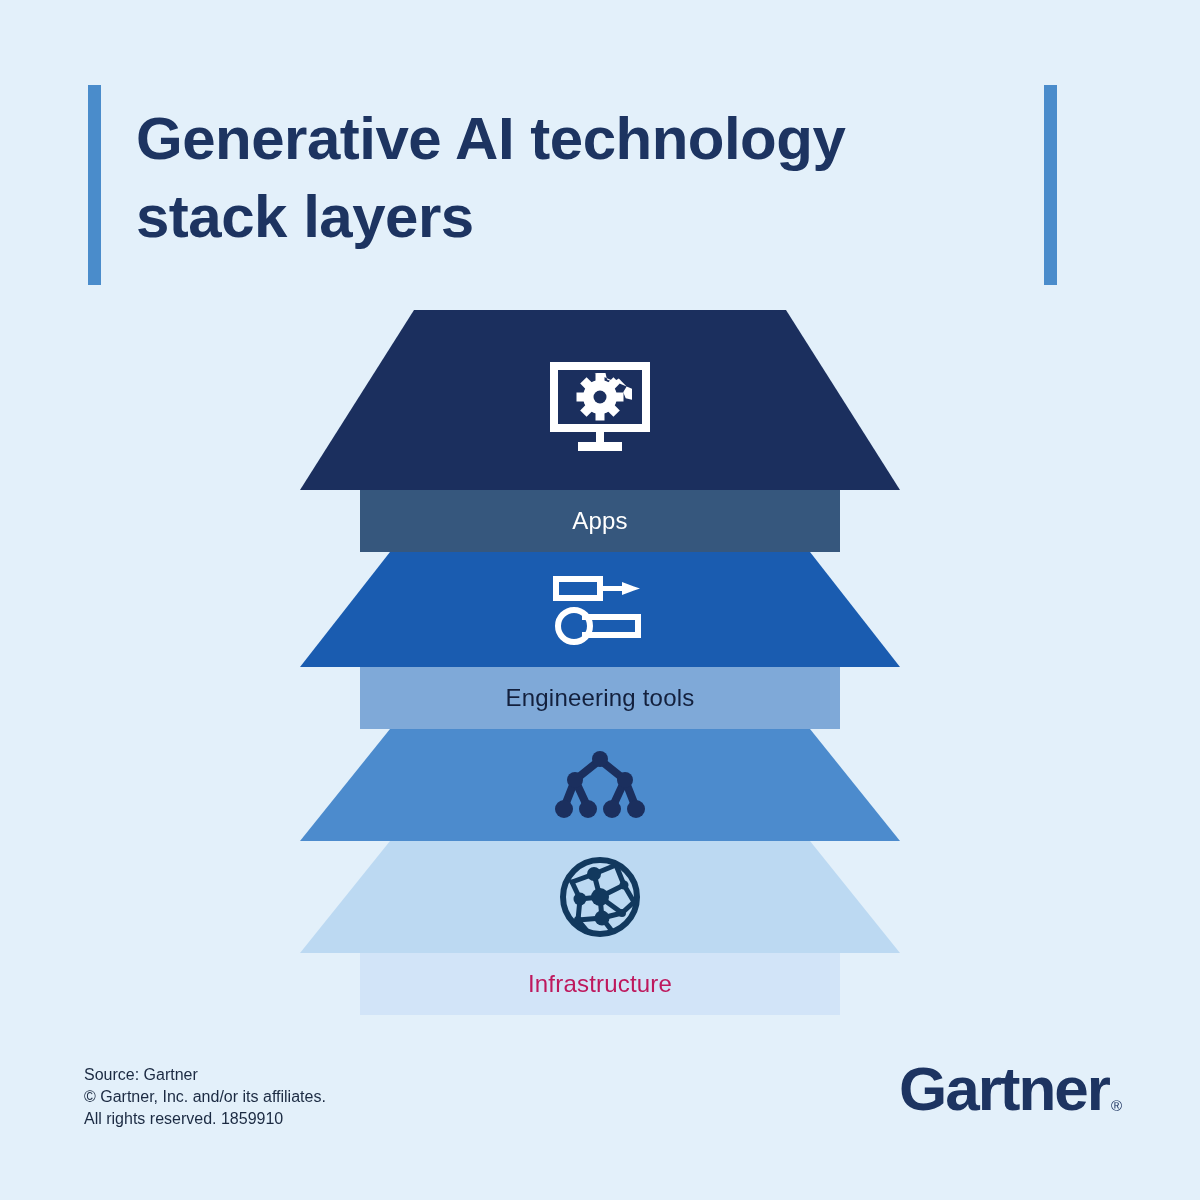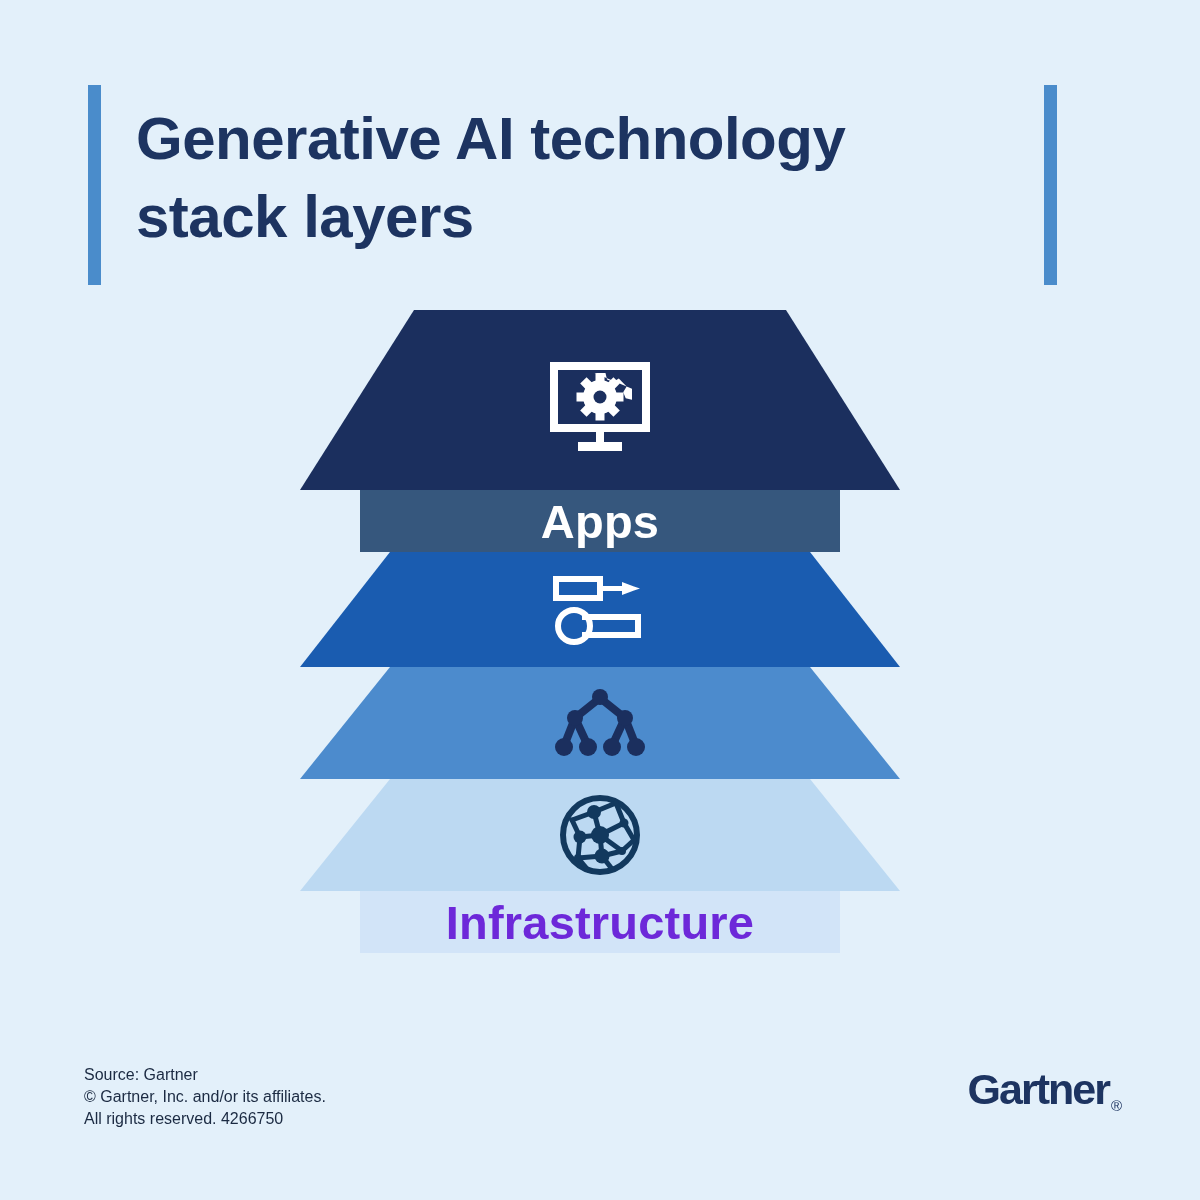--- a/index.html
+++ b/index.html
@@ -82,22 +82,22 @@
   }
   .layer-band {
     position: relative;
     width: 480px;
     margin: 0 auto;
     display: flex;
     align-items: center;
     justify-content: center;
   }
   .layer-label {
-    font-size: 47px;
-    font-weight: 700;
+    font-size: 24px;
+    font-weight: 400;
     letter-spacing: 0.2px;
   }
 
   
   .layer.apps        .layer-top  { height: 180px; }
   .layer.apps        .layer-band { height: 62px; }
   .layer.tools       .layer-top  { height: 115px; }
   .layer.tools       .layer-band { height: 62px; }
   .layer.models      .layer-top  { height: 112px; }
   .layer.models      .layer-band { height: 62px; }
@@ -120,21 +120,21 @@
     white-space: pre-line;
   }
   #gartner-logo {
     position: absolute;
     right: 78px;
     top: 1058px;
     display: flex;
     align-items: flex-end;
   }
   #gartner-wordmark {
-    font-size: 43px;
+    font-size: 62px;
     font-weight: bold;
     color: #1d3461;
     letter-spacing: -2px;
     line-height: 62px;
   }
   #gartner-reg {
     font-size: 15px;
     color: #1d3461;
     margin-left: 2px;
     margin-bottom: 6px;
@@ -199,20 +199,23 @@
 
         <rect x="4" y="6" width="44" height="19" fill="none" stroke="#ffffff" stroke-width="6"></rect>
         <rect x="48" y="13" width="22" height="5" fill="#ffffff"></rect>
         <path d="M 70,9 L 82,13.5 L 88,15.5 L 82,17.5 L 70,22 Z" fill="#ffffff"></path>
 
         <circle cx="22" cy="53" r="16" fill="none" stroke="#ffffff" stroke-width="6"></circle>
         <rect x="14" y="47" width="16" height="12" fill="#1a5cb0"></rect>
         <path d="M 30,44 L 86,44 L 86,62 L 30,62" fill="none" stroke="#ffffff" stroke-width="6"></path>
       </svg>
     </div>
+    <div class="layer-band" style="background:#7fa9d8">
+      <span class="layer-label" style="color:#13203d">Engineering tools</span>
+    </div>
   </div>
 
   <div class="layer models">
     <div class="layer-top">
       <svg class="slope" viewBox="0 0 600 112" preserveAspectRatio="none">
         <polygon points="90,0 510,0 600,112 0,112" fill="#4c8bcd"></polygon>
       </svg>
     </div>
     <div class="layer-icon">
       <svg width="90" height="70" viewBox="0 0 90 70">
@@ -269,26 +272,26 @@
           <circle cx="36" cy="19" r="7"></circle>
           <circle cx="22" cy="44" r="6.5"></circle>
           <circle cx="44" cy="63" r="7.5"></circle>
           <circle cx="66" cy="30" r="4.5"></circle>
           <circle cx="64" cy="58" r="4"></circle>
           <circle cx="20" cy="65" r="4"></circle>
         </g>
       </svg>
     </div>
     <div class="layer-band" style="background:#d2e4f8">
-      <span class="layer-label" style="color:#6d28d9">Infrastructure</span>
+      <span class="layer-label" style="color:#be185d">Infrastructure</span>
     </div>
   </div>
 
 </div>
 
 <div id="footer-source">Source: Gartner
 © Gartner, Inc. and/or its affiliates.
-All rights reserved. 4266750</div>
+All rights reserved. 1859910</div>
 
 <div id="gartner-logo">
   <span id="gartner-wordmark">Gartner</span>
   <span id="gartner-reg">®</span>
 </div>
 
 </body></html>

